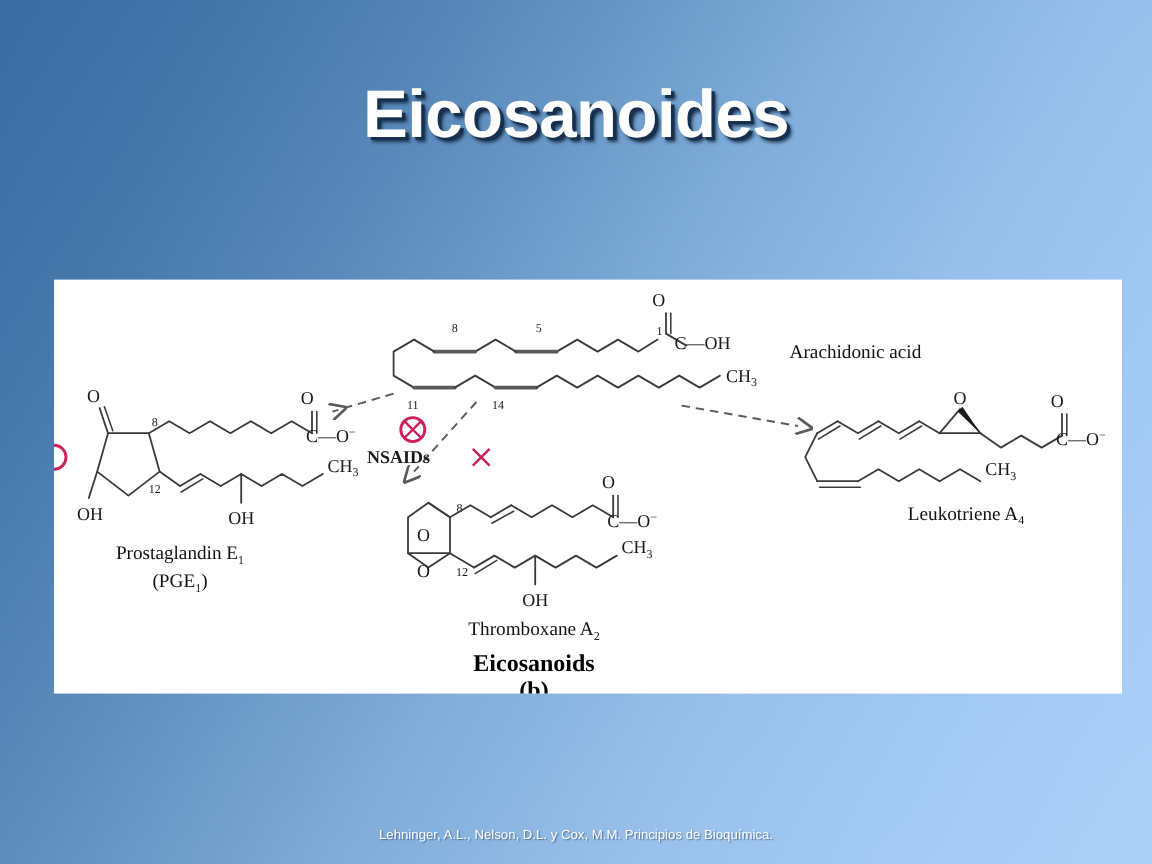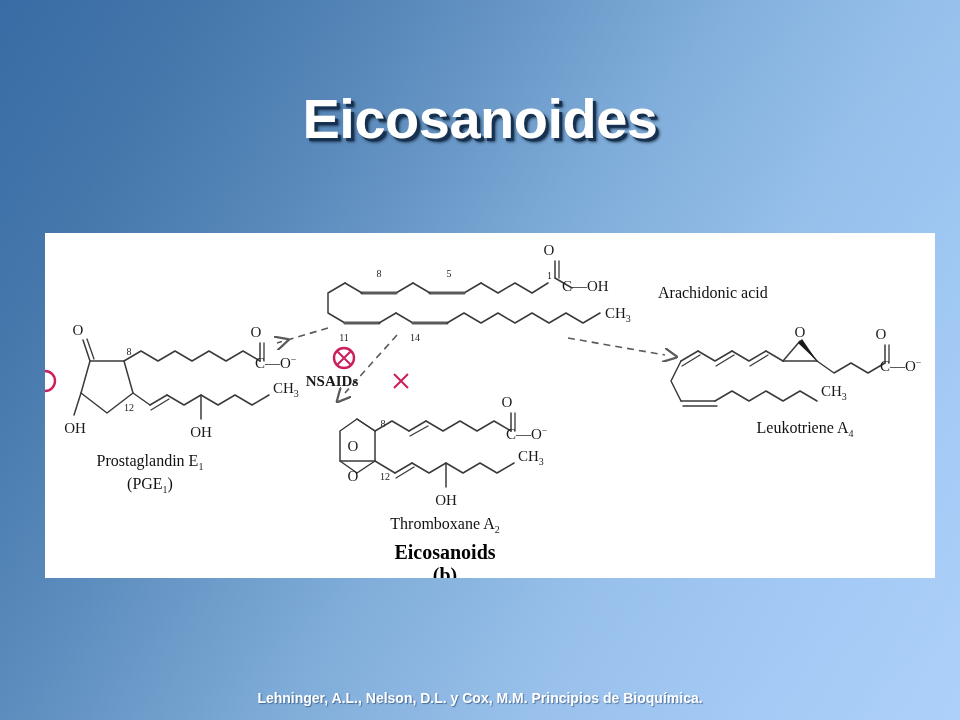--- a/index.html
+++ b/index.html
@@ -47,21 +47,20 @@
     text-align: center;
     font-family: "Liberation Sans", sans-serif;
     font-weight: bold;
     font-size: 56px;
     letter-spacing: -0.5px;
     color: #ffffff;
     text-shadow:
       3px 3px 0px #16314f,
       4px 4px 3px rgba(10,25,45,0.75);
     z-index: 4;
-    margin-top: 24px;
   }
 
   
   #figure-panel {
     position: absolute;
     left: 45px;
     top: 233px;
     width: 890px;
     height: 345px;
     background: #ffffff;
@@ -75,22 +74,22 @@
   }
 
   
   #citation {
     position: absolute;
     left: 0;
     top: 690px;
     width: 960px;
     text-align: center;
     font-family: "Liberation Sans", sans-serif;
-    font-weight: bold;
-    font-size: 14px;
+    font-weight: normal;
+    font-size: 11px;
     color: #ffffff;
     text-shadow: 1px 1px 1px rgba(20,50,90,0.55);
     z-index: 4;
   }
   .chem-atom    { font-family: "Liberation Serif", serif; font-size: 15px; fill: #1a1a1a; }
   .chem-small   { font-family: "Liberation Serif", serif; font-size: 10px; fill: #1a1a1a; }
   .chem-num     { font-family: "Liberation Serif", serif; font-size: 10px; fill: #1a1a1a; }
   .chem-name    { font-family: "Liberation Serif", serif; font-size: 16px; fill: #111111; }
   .chem-caption { font-family: "Liberation Serif", serif; font-size: 20px; font-weight: bold; fill: #000000; }
   .chem-nsaid   { font-family: "Liberation Serif", serif; font-size: 15px; font-weight: bold; fill: #1a1a1a; }

